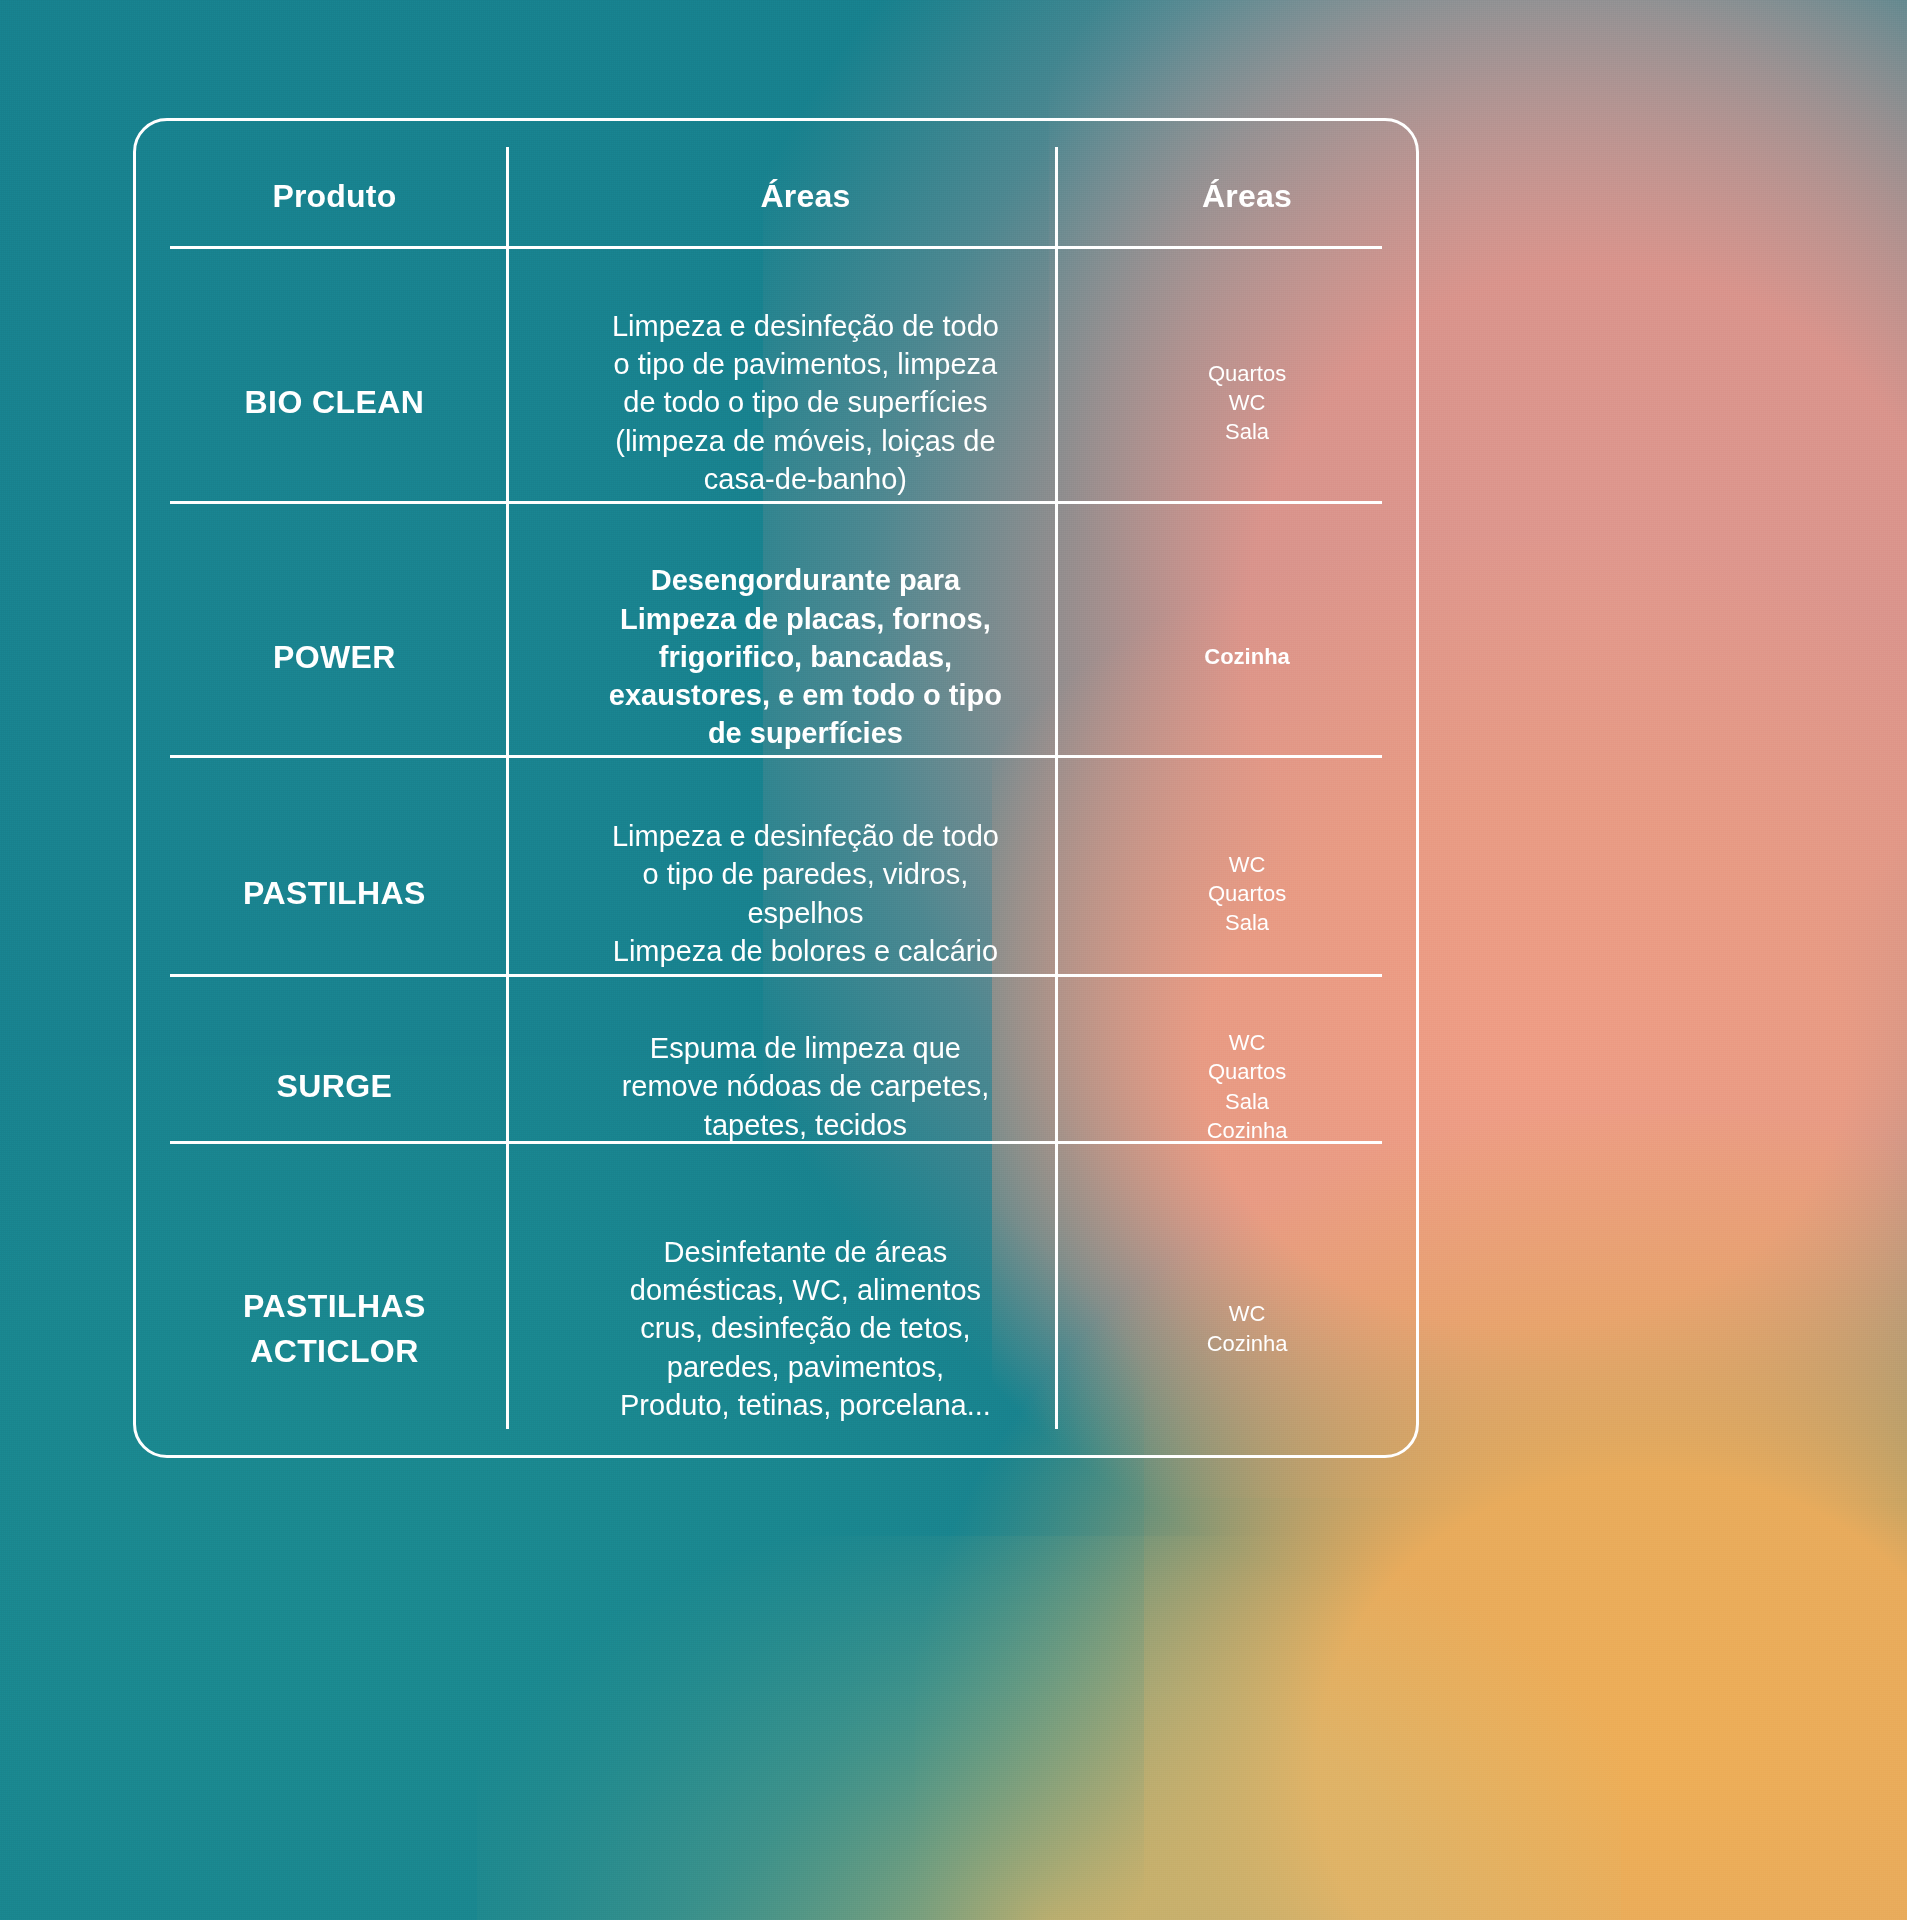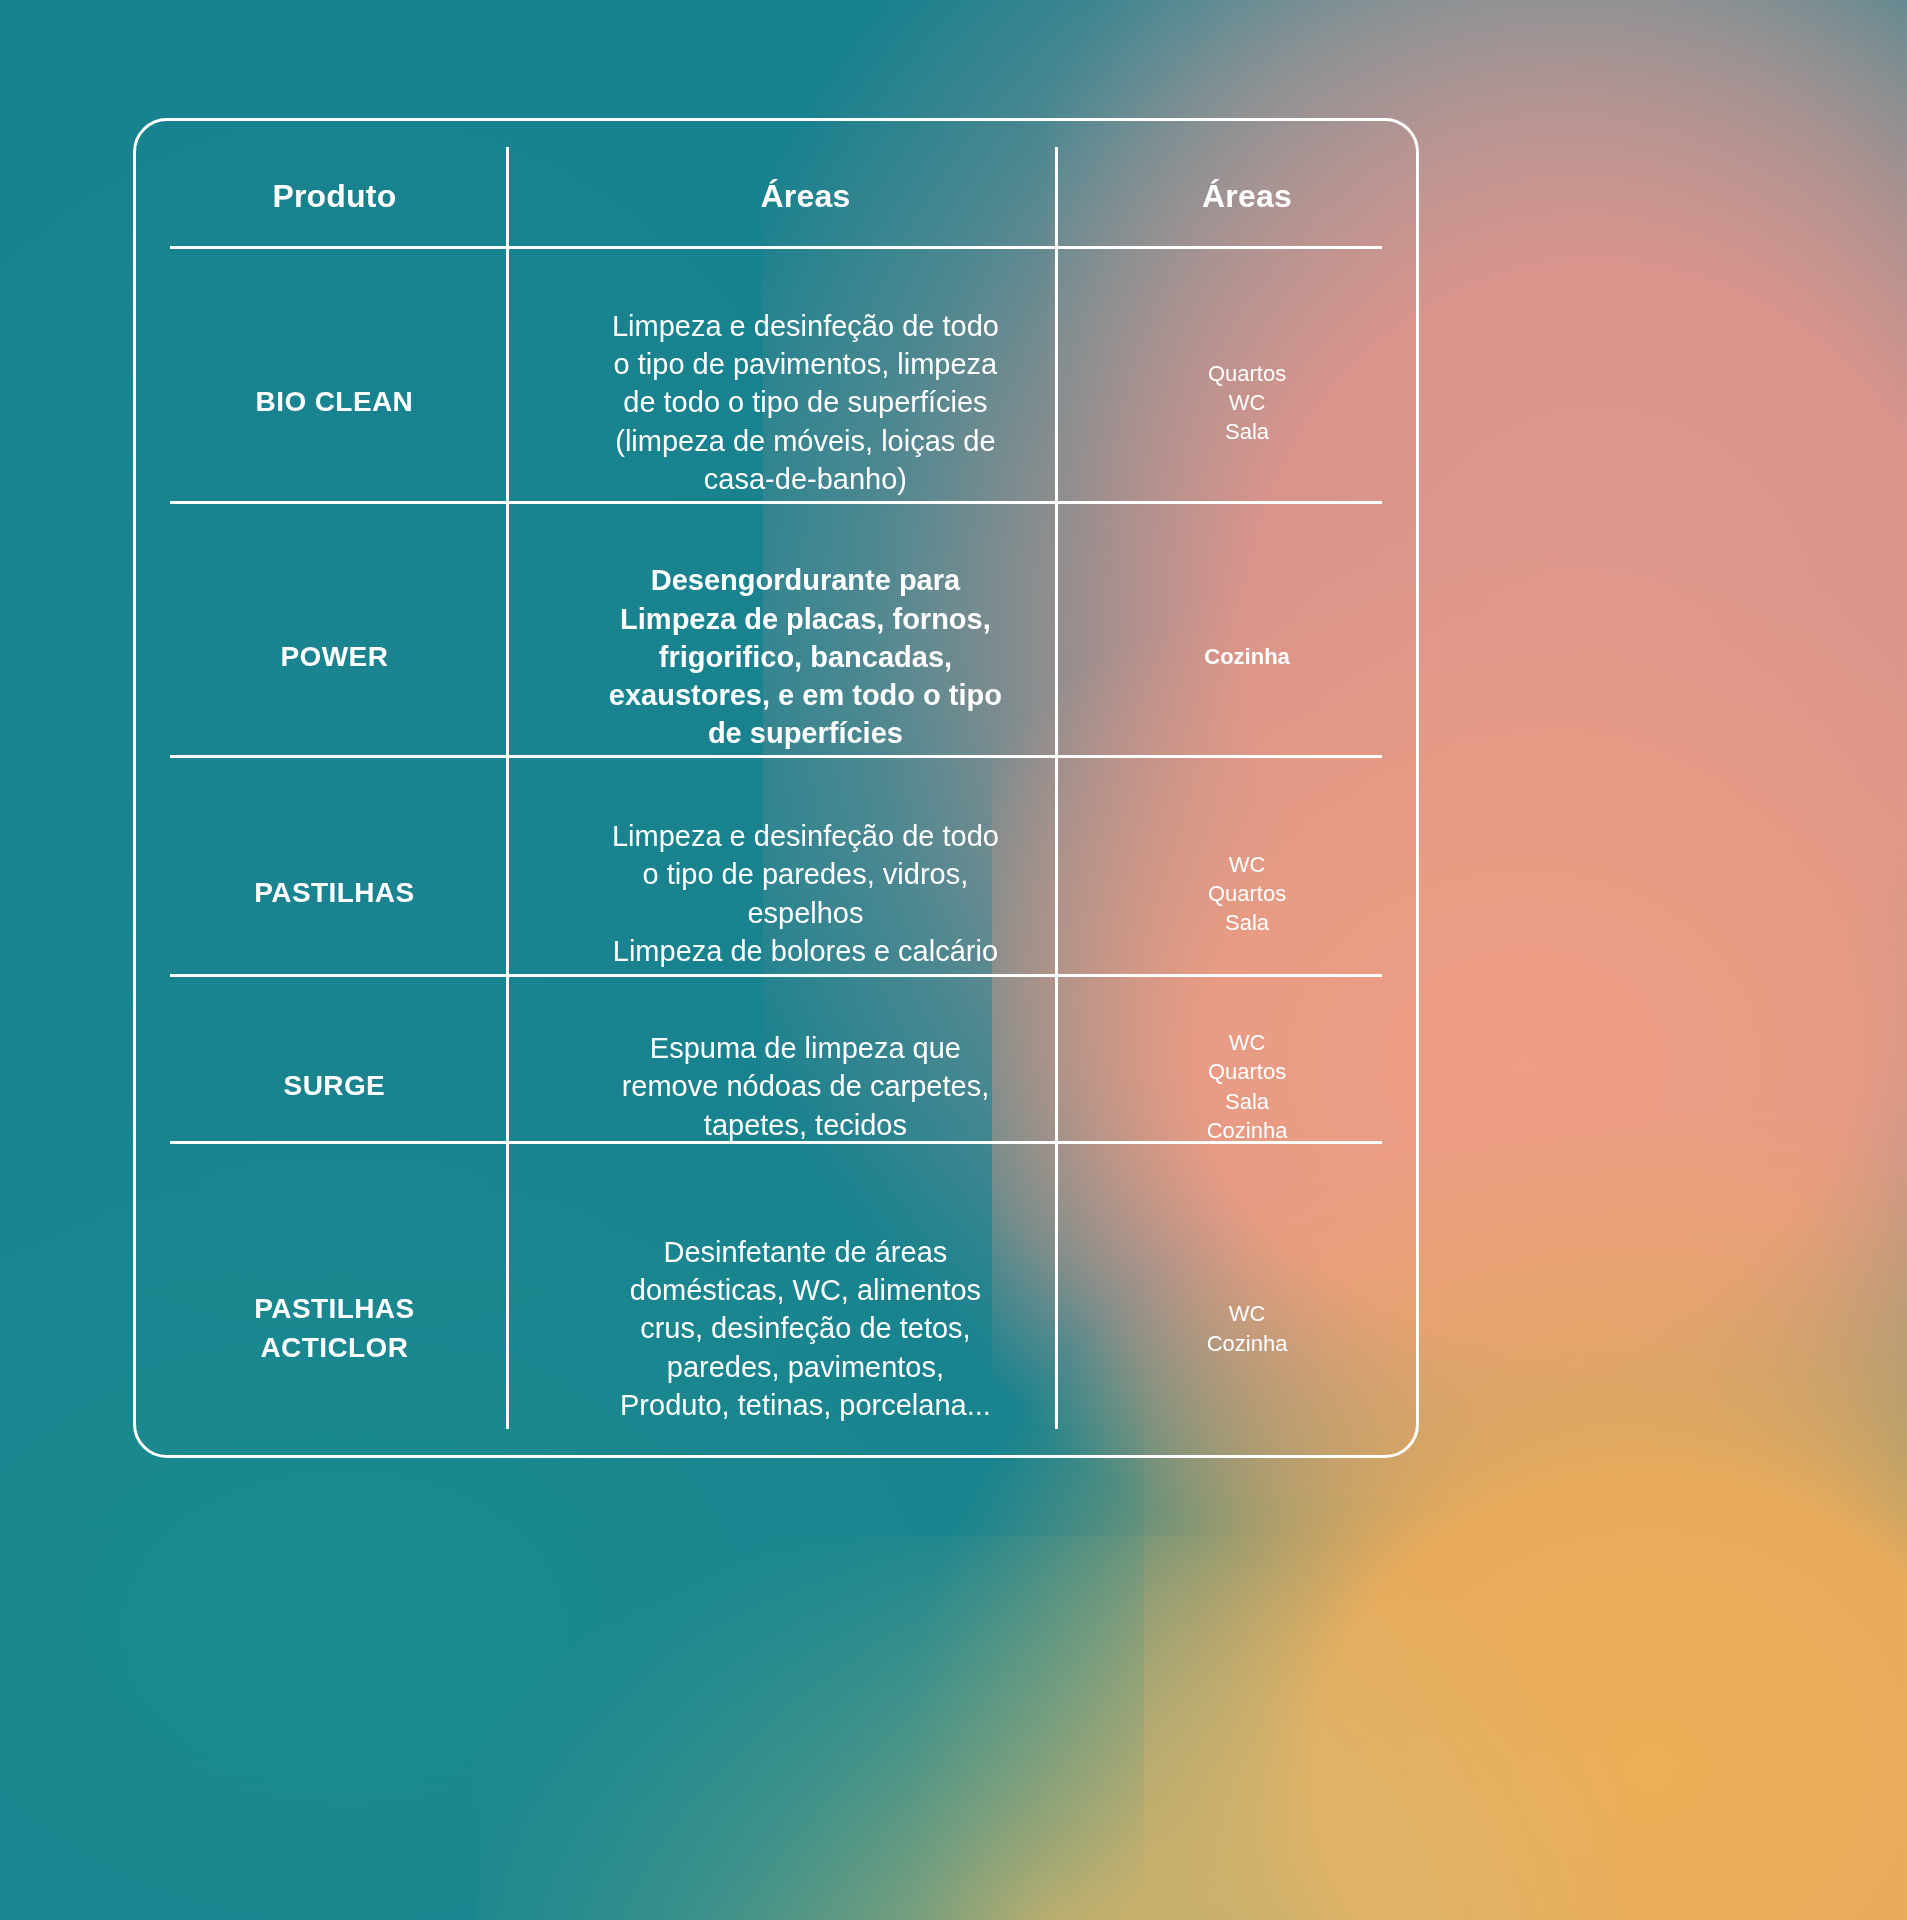--- a/index.html
+++ b/index.html
@@ -132,21 +132,21 @@
     left: 34px;
     right: 34px;
     height: 3px;
     background: #ffffff;
   }
 
   
   tbody td { font-weight: 400; }
 
   td.cell-produto {
-    font-size: 28px;
+    font-size: 32px;
     font-weight: bold;
     letter-spacing: 0.4px;
     line-height: 1.38;
     padding: 0 10px;
   }
 
   td.cell-funcao {
     font-size: 29px;
     line-height: 1.32;
     padding: 2px 20px;

